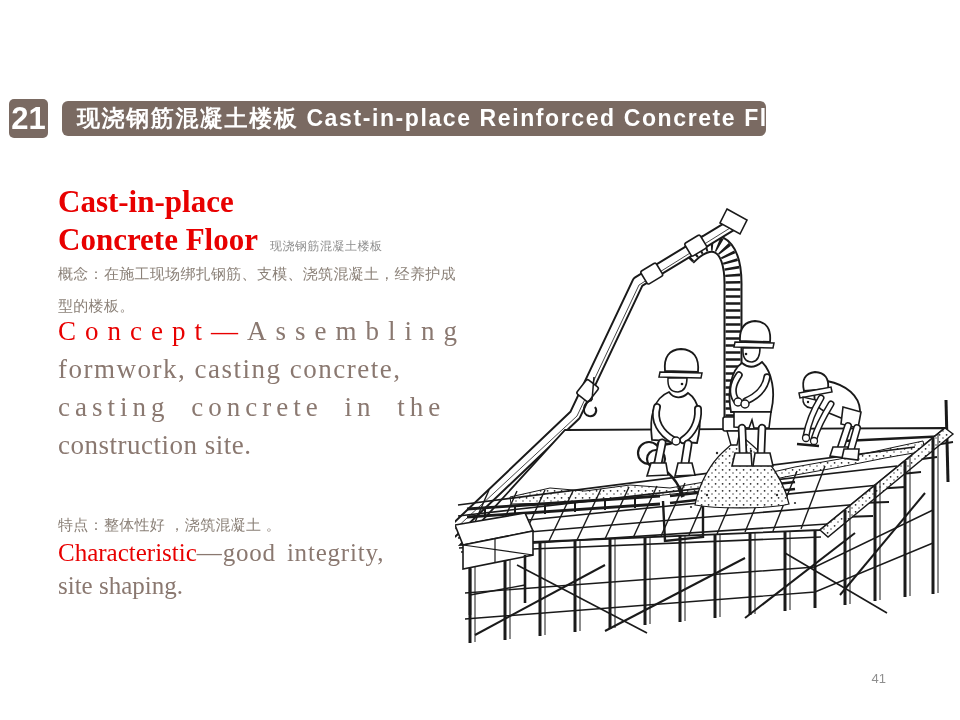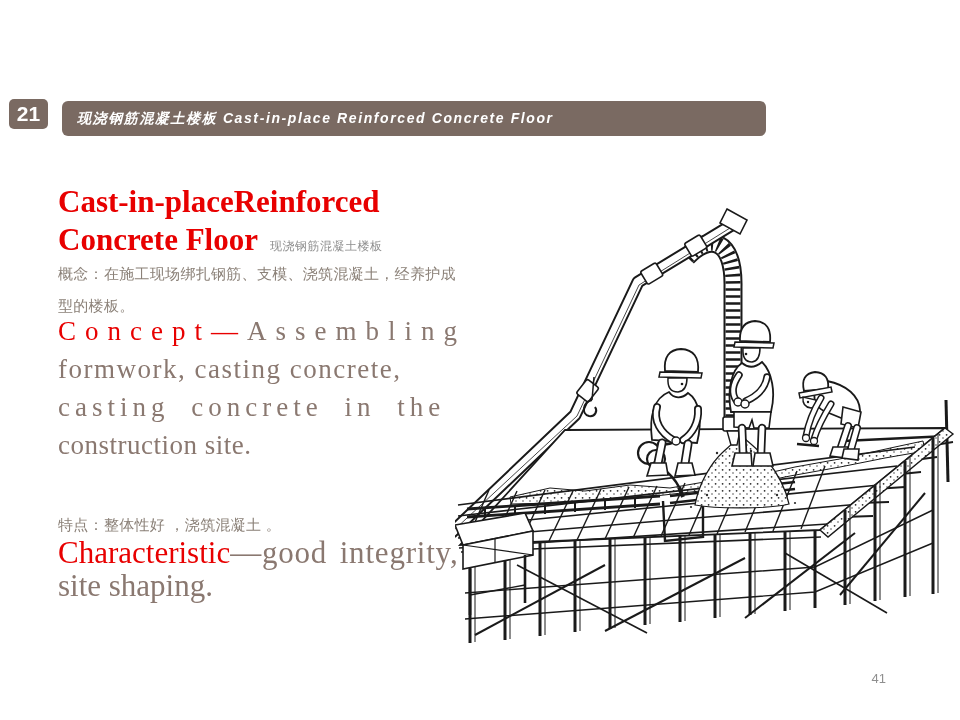--- a/index.html
+++ b/index.html
@@ -1,66 +1,65 @@
 <!DOCTYPE html>
 <html style="--banner-brown: #7a6a62; --accent-red: #e80000; --body-brown: #8a7870; --zh-gray: #8b8178; --subtitle-gray: #8f8f8f; --page-gray: #8f8f8f;"><head>
 <meta charset="utf-8">
 <style>
   html,body{margin:0;padding:0;background:#888;}
   .slide{position:relative;width:960px;height:720px;background:#ffffff;overflow:hidden;
          font-family:"Liberation Sans",sans-serif;margin:0 auto;}
   
-  .badge{position:absolute;left:9px;top:99px;width:39px;height:30px;border-radius:5px;
-         background:var(--banner-brown);color:#fff;font-weight:bold;font-size:21px;
+  .badge{position:absolute;left:9px;top:99px;width:39px;height:39px;border-radius:5px;
+         background:var(--banner-brown);color:#fff;font-weight:bold;font-size:31px;
          display:flex;align-items:center;justify-content:center;}
   .banner{position:absolute;left:62px;top:101px;width:704px;height:35px;border-radius:6px;
-          background:var(--banner-brown);color:#fff;font-weight:bold;font-size:14px;
+          background:var(--banner-brown);color:#fff;font-weight:bold;font-size:23px;
           letter-spacing:1.6px;display:flex;align-items:center;padding:0 0 0 15px;box-sizing:border-box;
-          white-space:nowrap;font-style:italic;}
+          white-space:nowrap;}
   
   .title{position:absolute;left:58px;top:183px;width:380px;color:var(--accent-red);
          font-family:"Liberation Serif",serif;font-weight:bold;font-size:31px;line-height:38px;}
   .title-line1{display:flex;justify-content:flex-start;}
   .title-zh{font-family:"Liberation Sans",sans-serif;font-weight:normal;font-size:12px;
             color:var(--subtitle-gray);margin-left:12px;letter-spacing:0.5px;}
   .zh-block{position:absolute;left:58px;width:404px;color:var(--zh-gray);font-size:15px;
             line-height:32px;letter-spacing:0.3px;}
   .zh1{top:258px;}
   .zh2{top:509px;}
   .para{position:absolute;left:58px;width:400px;color:var(--body-brown);
         font-family:"Liberation Serif",serif;font-size:27px;line-height:38px;white-space:nowrap;}
   .para1{top:312px;}
   .red{color:var(--accent-red);}
   .ls-a{letter-spacing:9px;}
   .ls-b{letter-spacing:3.5px;}
   .ls-c{letter-spacing:1.5px;}
   .ls-d{letter-spacing:5px;word-spacing:10px;}
   .ls-e{letter-spacing:0.5px;}
-  .para2{top:536px;font-size:31px;line-height:33px;}
+  .para2{top:536px;font-size:25px;line-height:33px;}
   .para2 .rest{letter-spacing:0.8px;word-spacing:4px;}
   .page-num{position:absolute;right:74px;top:671px;font-size:13px;color:var(--page-gray);}
   
   .illu{position:absolute;left:455px;top:195px;width:500px;height:470px;}
   .illu svg{display:block;}
   svg *{vector-effect:none;}
   .ln{stroke:#1a1a1a;fill:none;}
   .wh{fill:#fff;stroke:#1a1a1a;}
 </style>
 </head>
 <body>
 
 <div class="slide">
 
   <div class="badge">21</div>
   <div class="banner">现浇钢筋混凝土楼板 Cast-in-place Reinforced Concrete Floor</div>
 
   <div class="title">
     <div class="title-line1">
       <span>Cast-in-place</span>
-      <span>Reinforced</span>
     </div>
     <div>
       <span>Concrete Floor</span><span class="title-zh">现浇钢筋混凝土楼板</span>
     </div>
   </div>
 
   <div class="zh-block zh1">概念：在施工现场绑扎钢筋、支模、浇筑混凝土，经养护成型的楼板。</div>
 
   <div class="para para1">
     <div class="ls-a"><span class="red">Concept—</span><span>Assembling</span></div>

